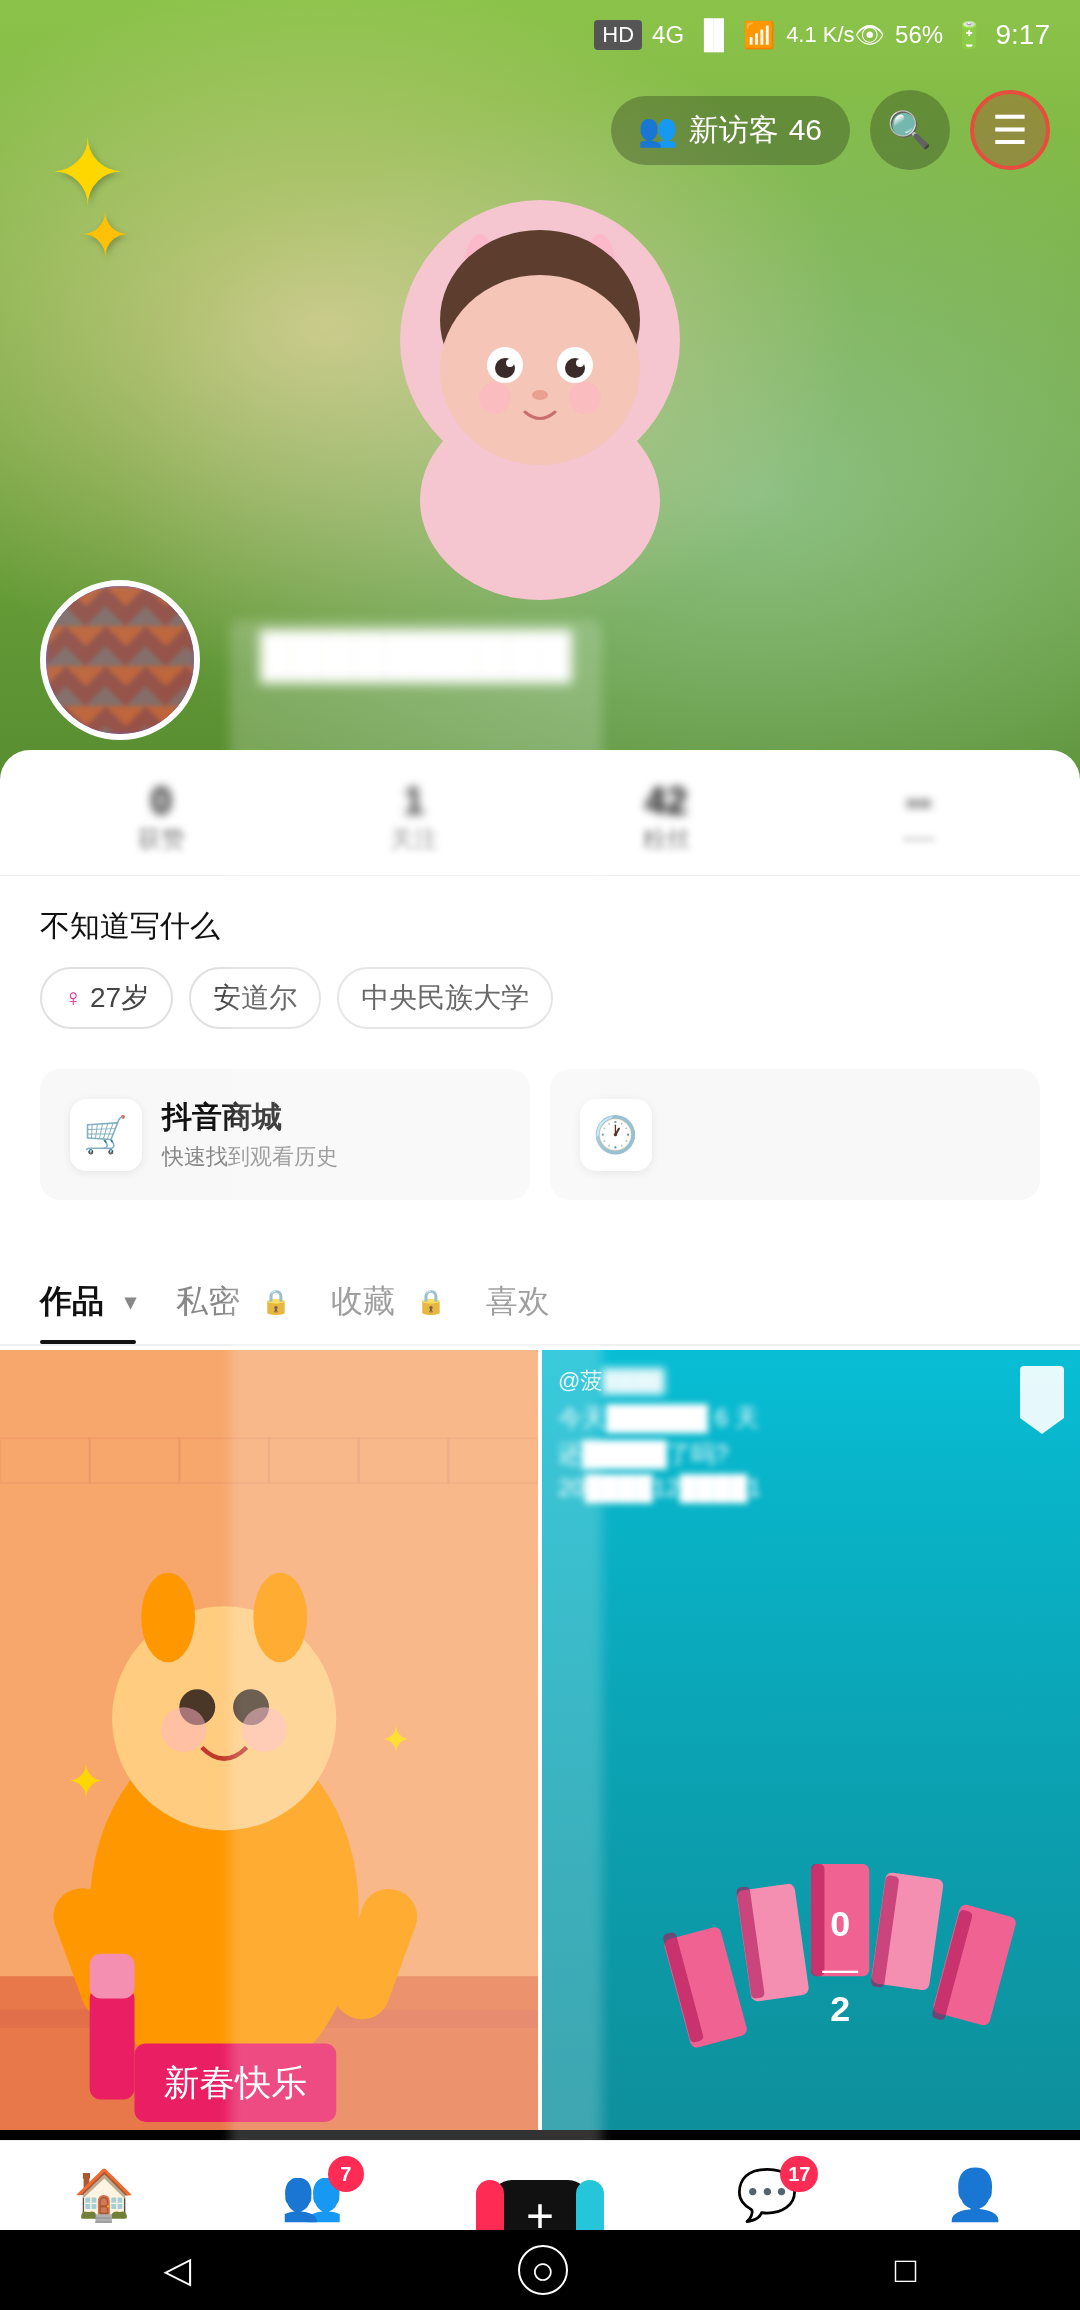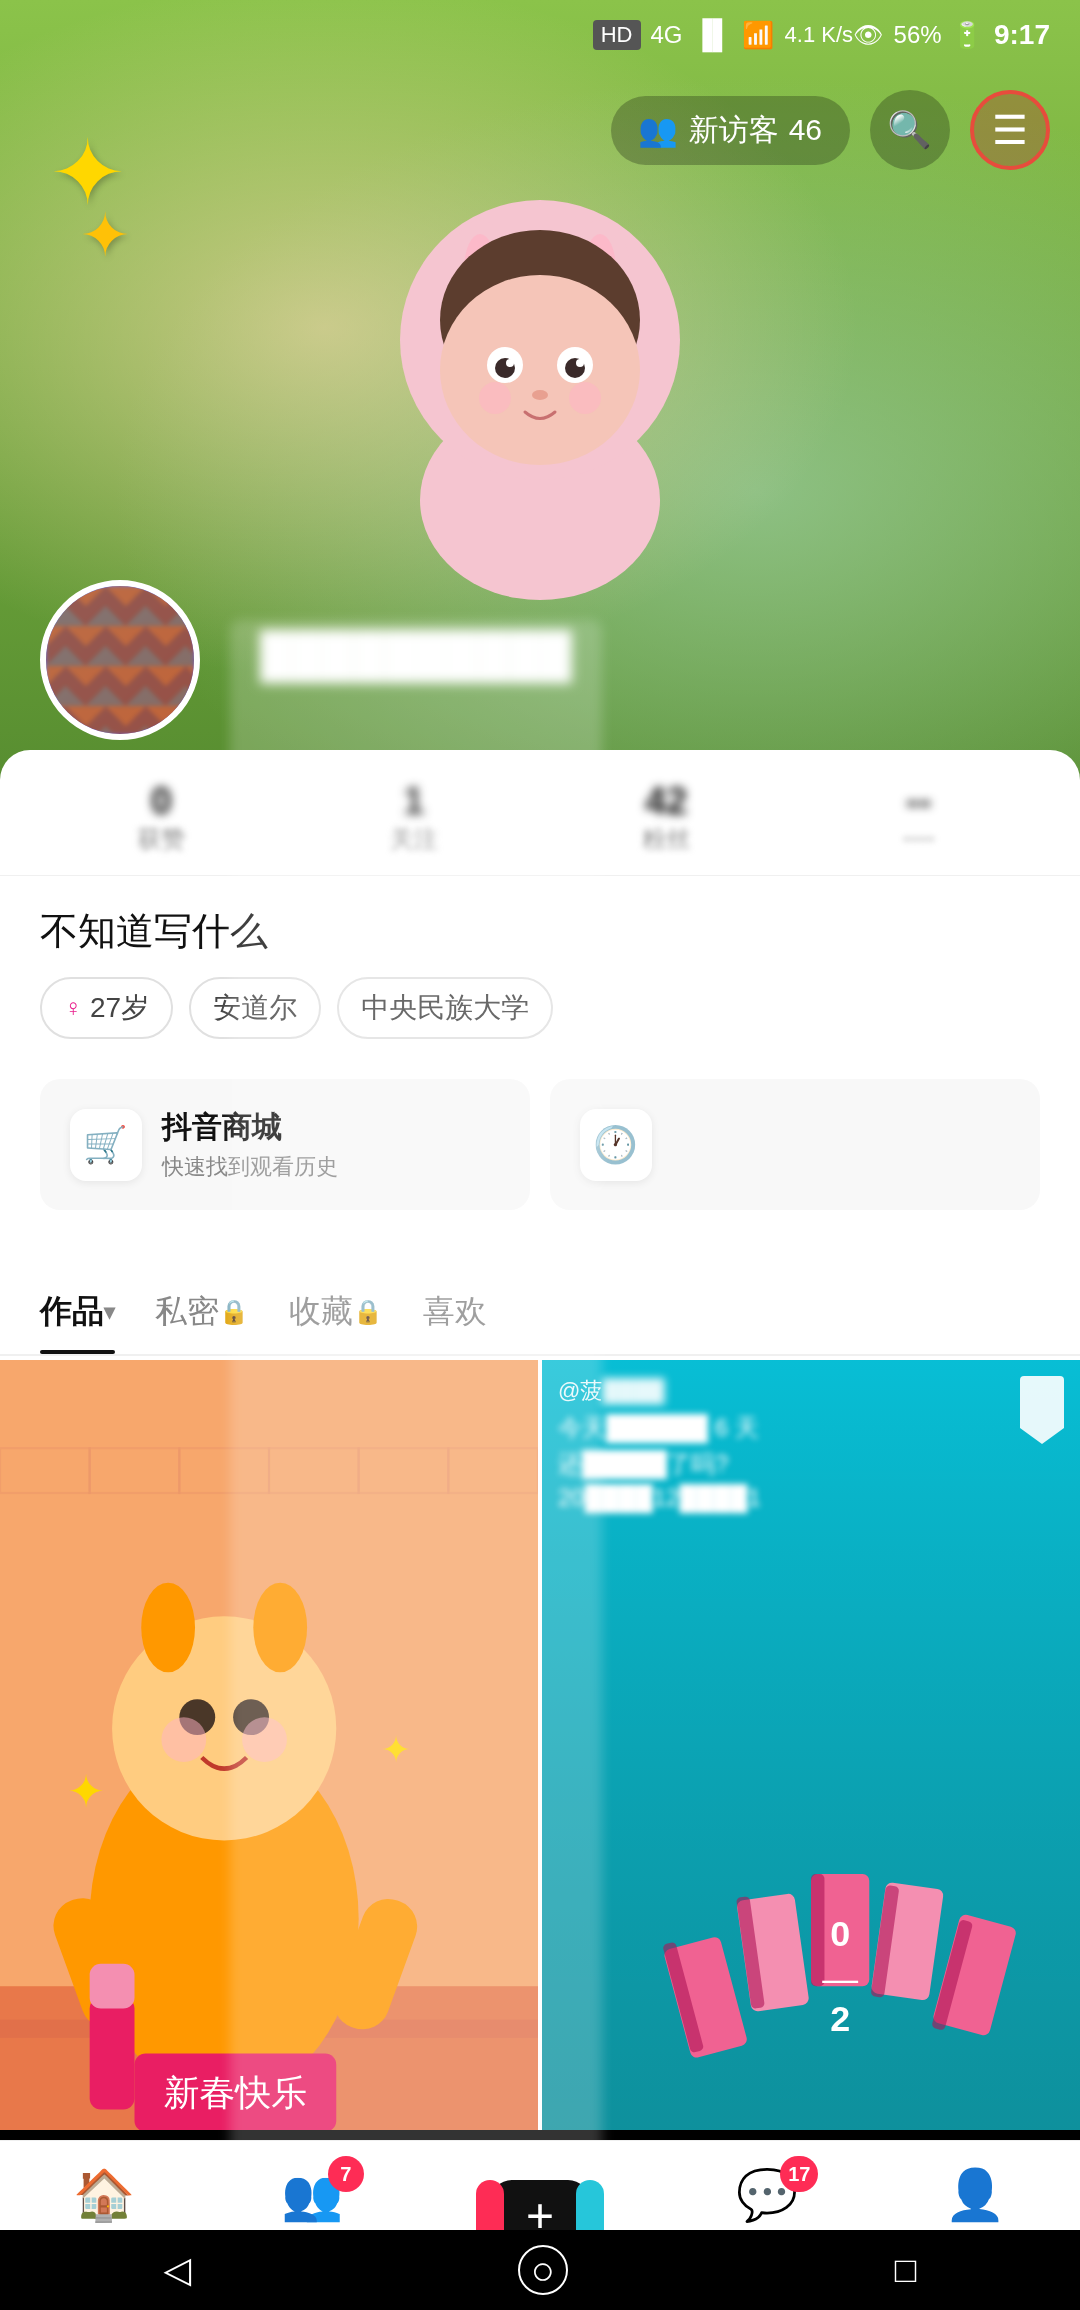--- a/index.html
+++ b/index.html
@@ -169,21 +169,21 @@
       color: #888;
       display: block;
       filter: blur(4px);
     }
 
     
     .bio-section {
       padding: 30px 40px 10px;
     }
     .bio-text {
-      font-size: 38px;
+      font-size: 30px;
       color: #111;
       font-weight: 500;
     }
     .tags-row {
       display: flex;
       gap: 16px;
       margin-top: 20px;
       flex-wrap: wrap;
     }
     .tag {
@@ -257,21 +257,21 @@
       border-bottom: 2px solid #f0f0f0;
       gap: 40px;
     }
     .tab-item {
       padding: 20px 0;
       font-size: 32px;
       color: #888;
       position: relative;
       display: flex;
       align-items: center;
-      gap: 0;
+      gap: 21px;
     }
     .tab-item.active {
       color: #111;
       font-weight: bold;
     }
     .tab-item.active::after {
       content: '';
       position: absolute;
       bottom: 0; left: 0; right: 0;
       height: 4px;
@@ -442,21 +442,21 @@
     <span style="background:#555;padding:2px 8px;border-radius:4px;font-size:22px;">HD</span>
     <span style="font-size:24px;">4G</span>
     <span style="font-size:28px;">▐▌</span>
     <span style="font-size:26px;">📶</span>
     <span style="font-size:22px;">4.1 K/s</span>
   </div>
   <div class="status-right">
     <span style="font-size:24px;">👁</span>
     <span style="font-size:24px;">56%</span>
     <span style="font-size:26px;">🔋</span>
-    <span style="font-size:28px;font-weight:700;">9:17</span>
+    <span style="font-size:28px;font-weight:400;">9:17</span>
   </div>
 </div>
 
 <div class="header-overlay">
   <div class="visitor-btn">
     <span style="font-size:32px;">👥</span>
     <span>新访客</span>
     <span>46</span>
   </div>
   <div class="search-btn">

